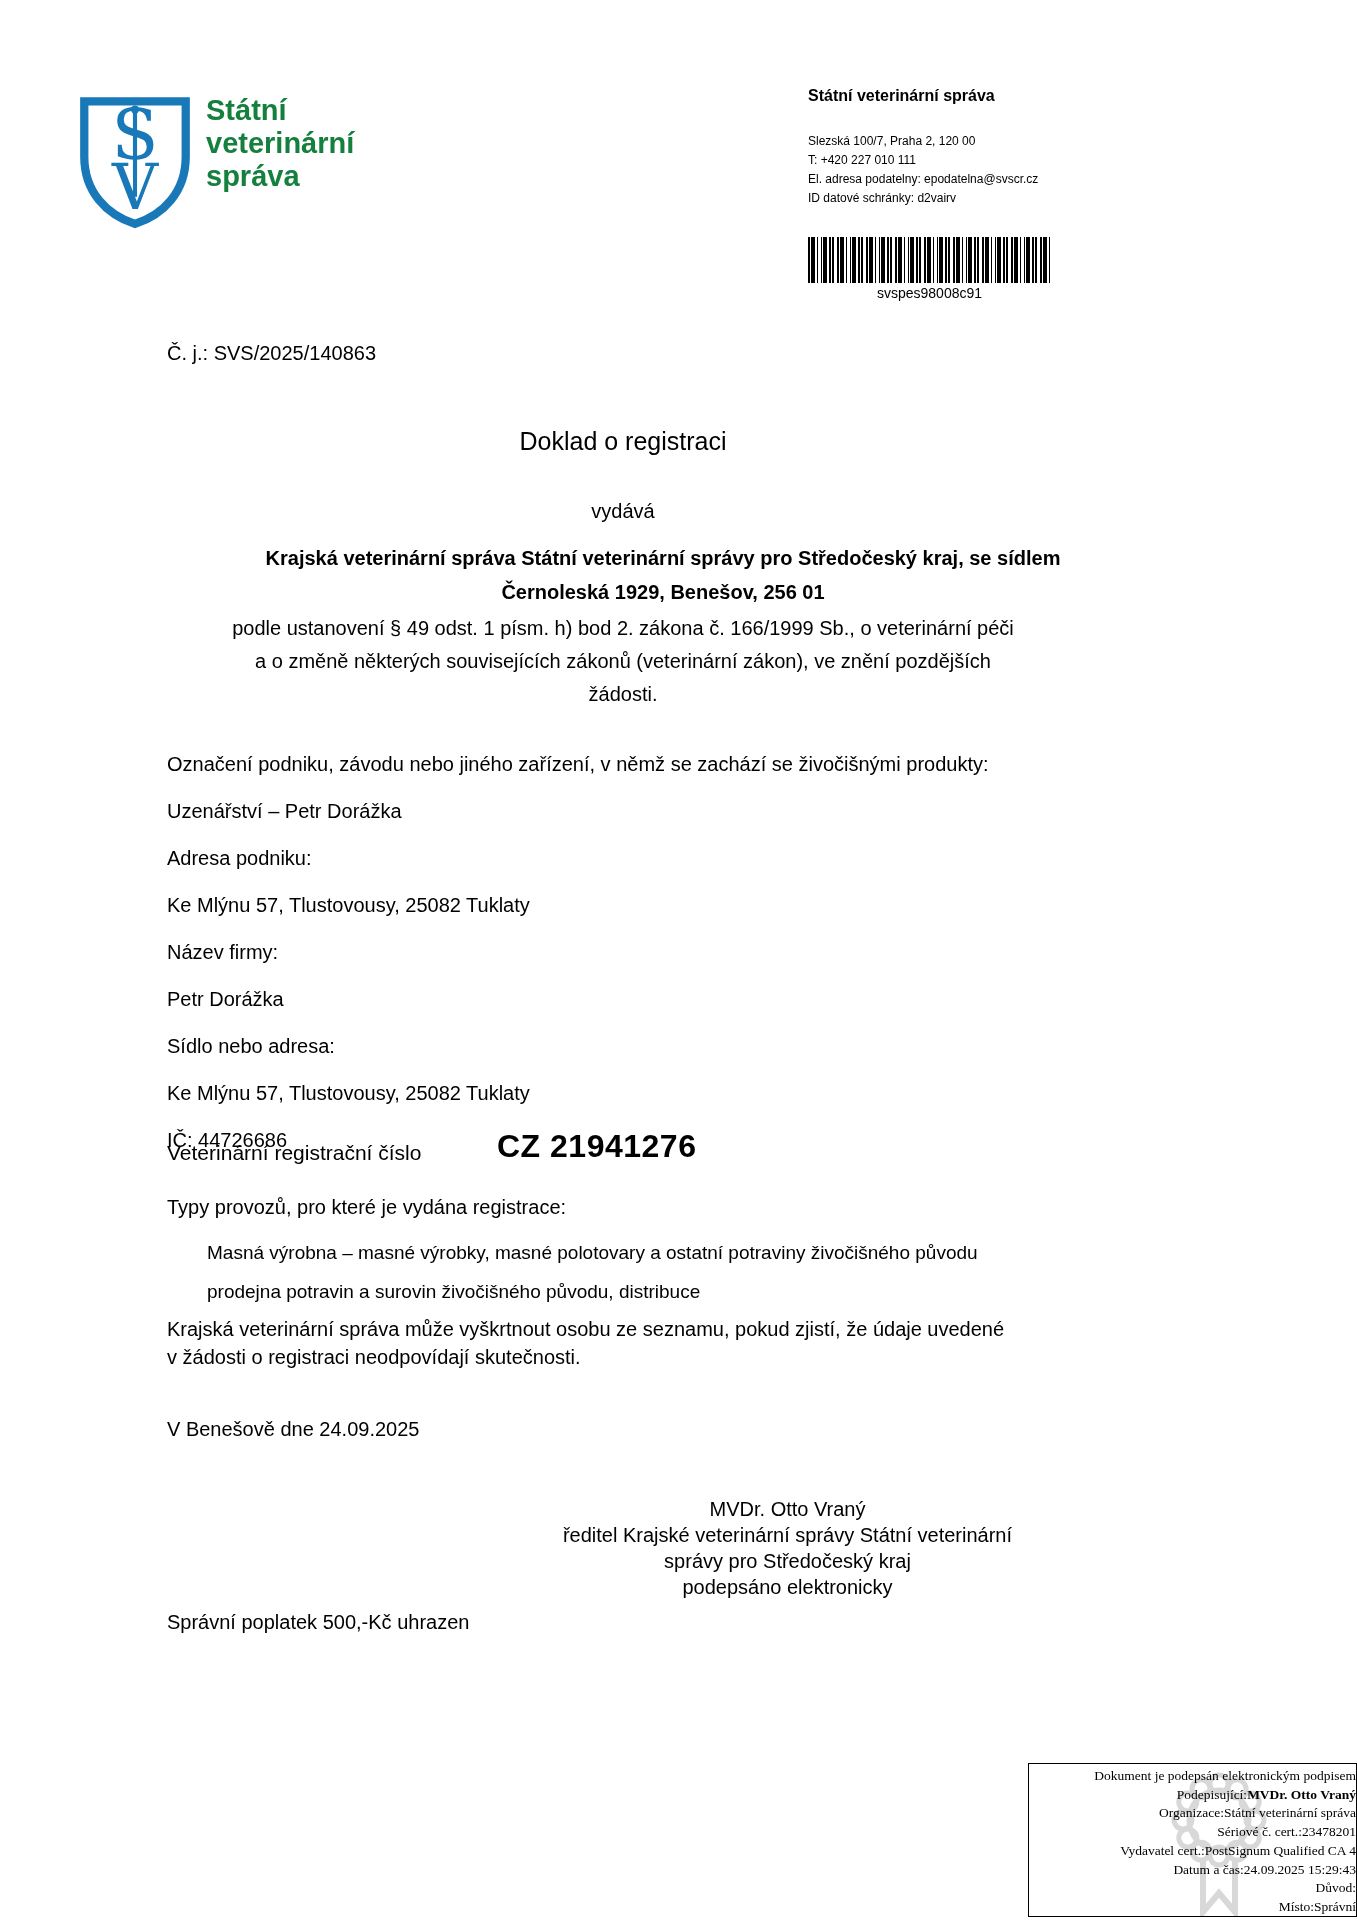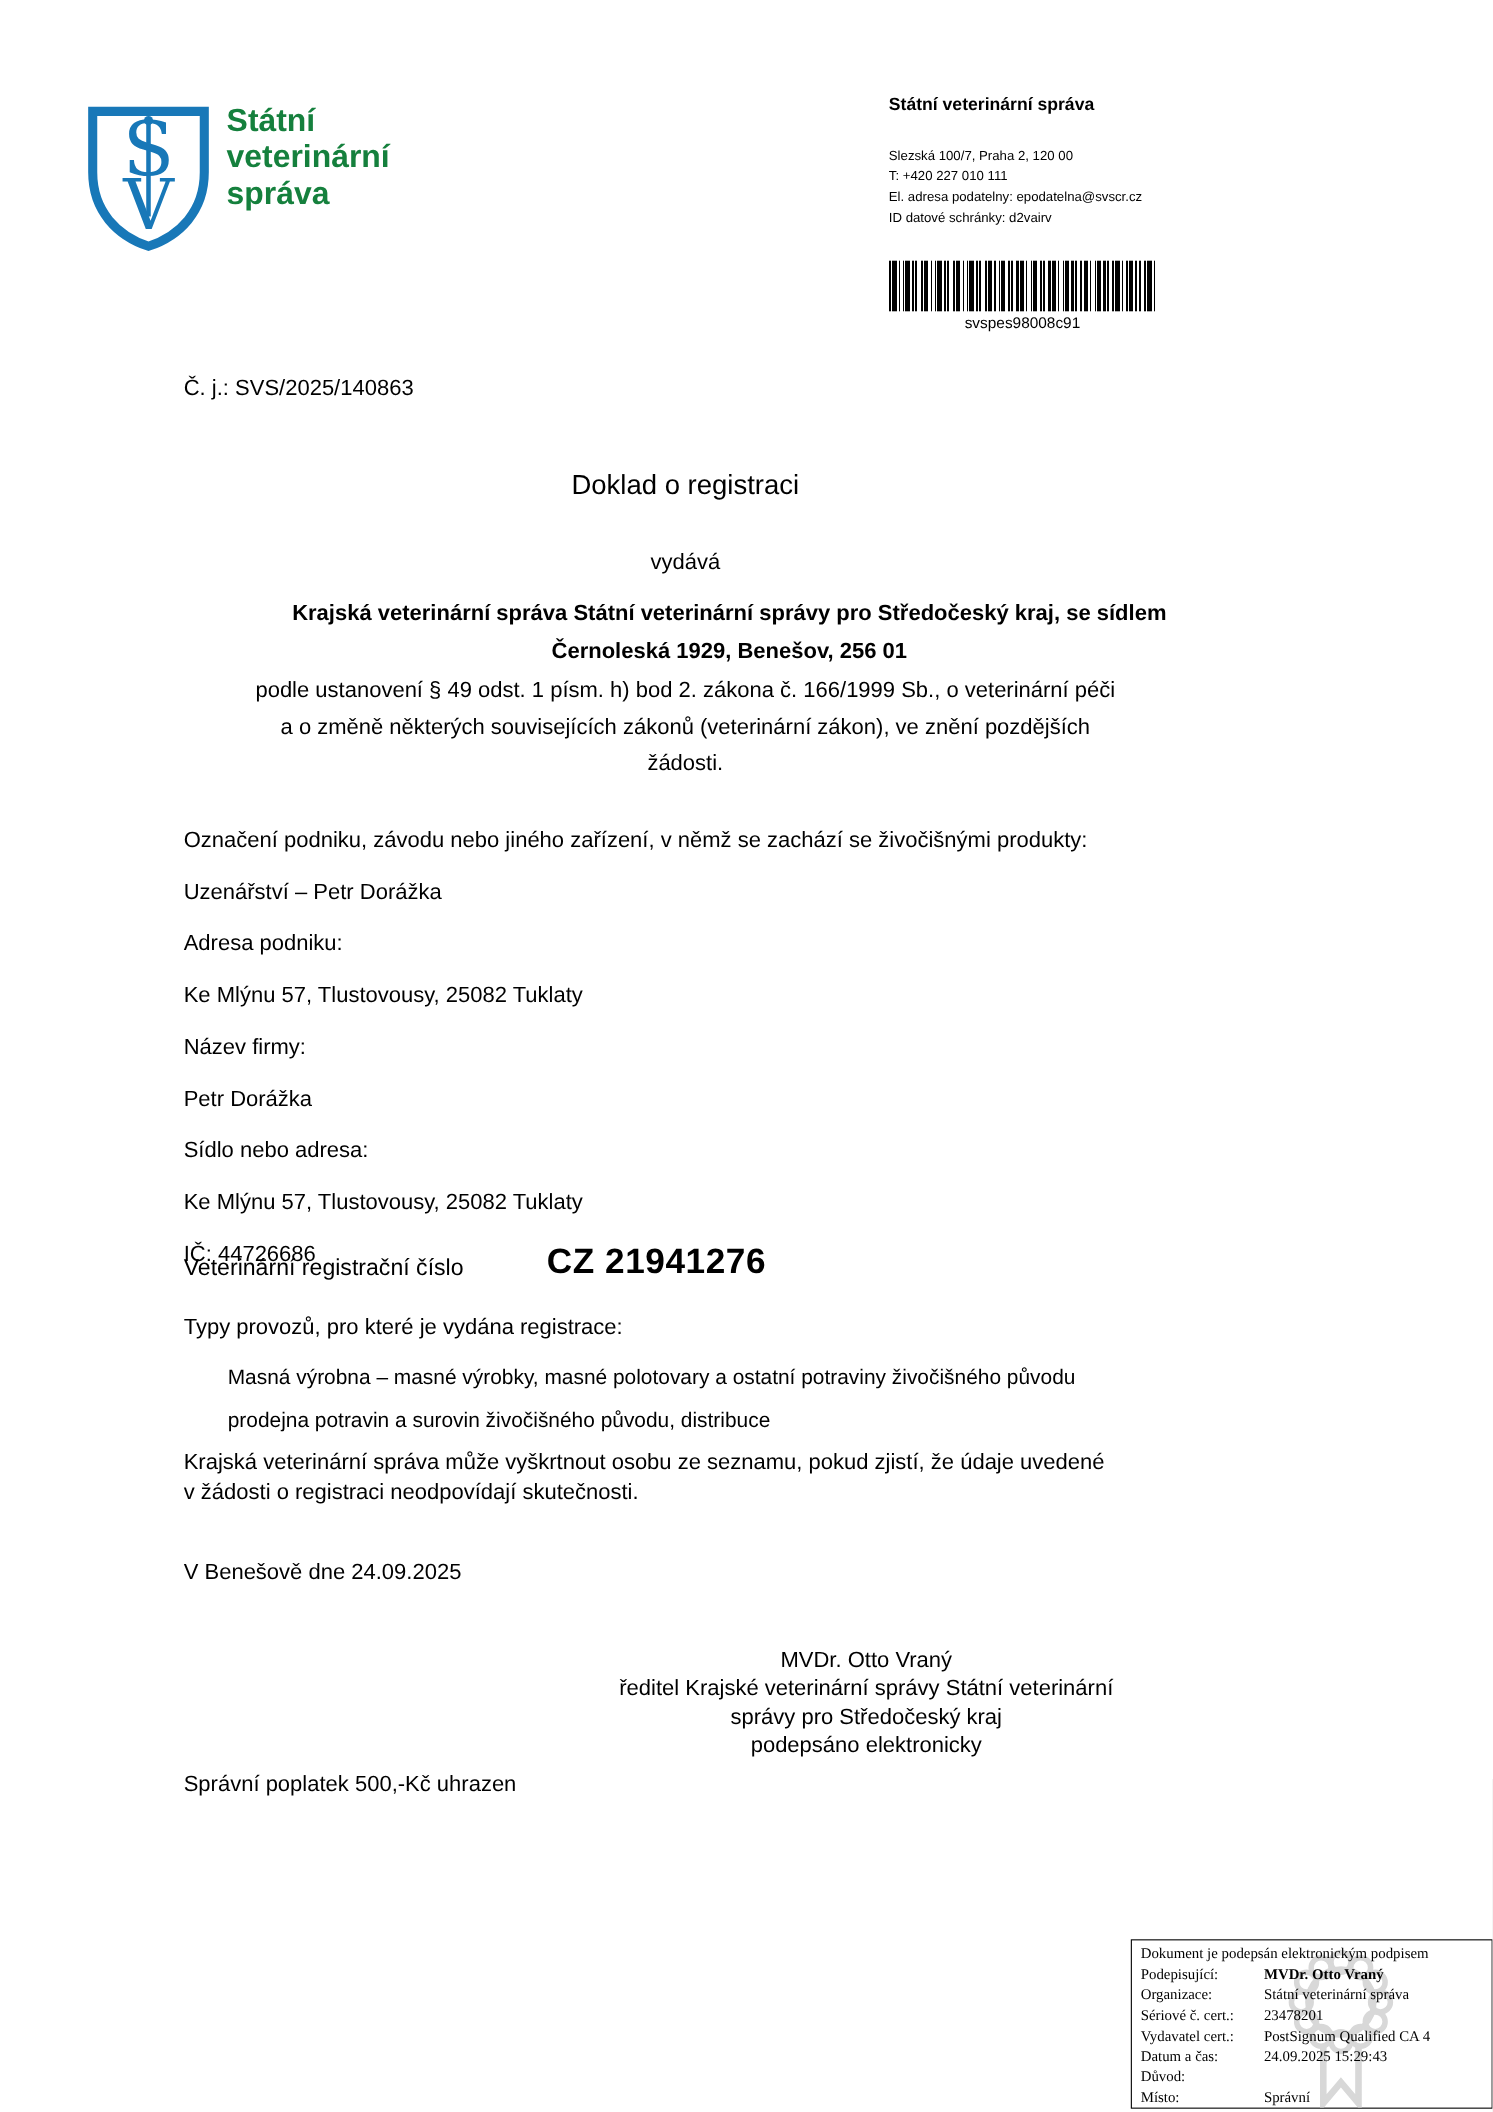--- a/index.html
+++ b/index.html
@@ -52,21 +52,21 @@
     position:absolute; left:545px; top:1496px; width:485px;
     text-align:center; font-size:20px; line-height:26px;
   }
 
   
   .stamp {
     position:absolute; left:1028px; top:1763px; width:327px; height:152px;
     border:1px solid #000; background:#fff;
     font-family:"Liberation Serif", serif; font-size:13.5px; line-height:18.7px;
   }
-  .stamp-inner { position:relative; z-index:1; padding:3px 0 0 8px; }
+  .stamp-inner { position:relative; z-index:1; padding:3px 0 0 8px;text-align:right; }
   .stamp-row { white-space:nowrap; }
   .stamp-label { display:inline-block; width:112px; }
   .stamp-value.b { font-weight:bold; }
   .stamp-watermark { position:absolute; left:138px; top:0px; z-index:0; }
 </style>
 </head>
 <body>
 
 <div class="page">
 

